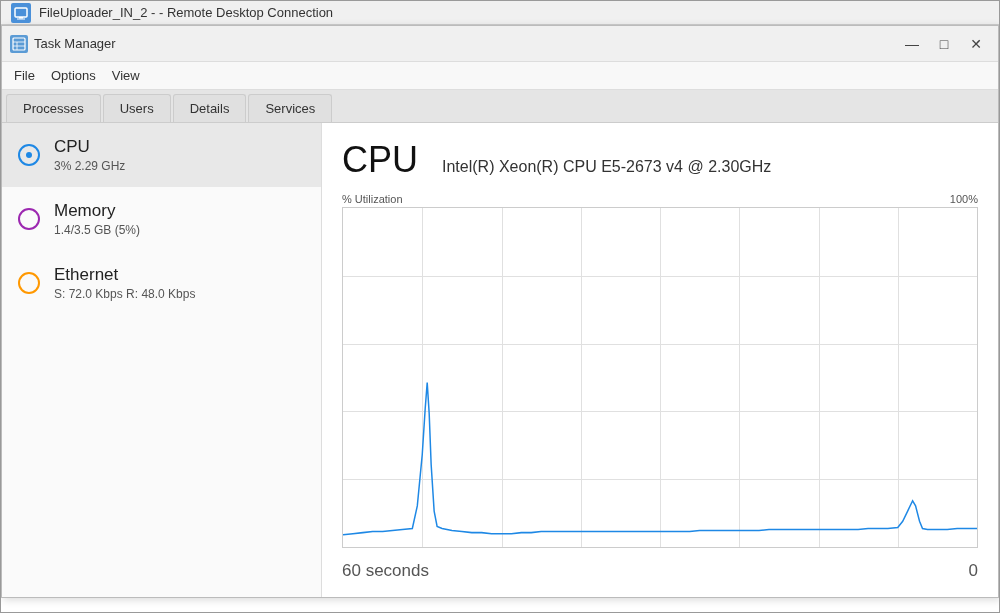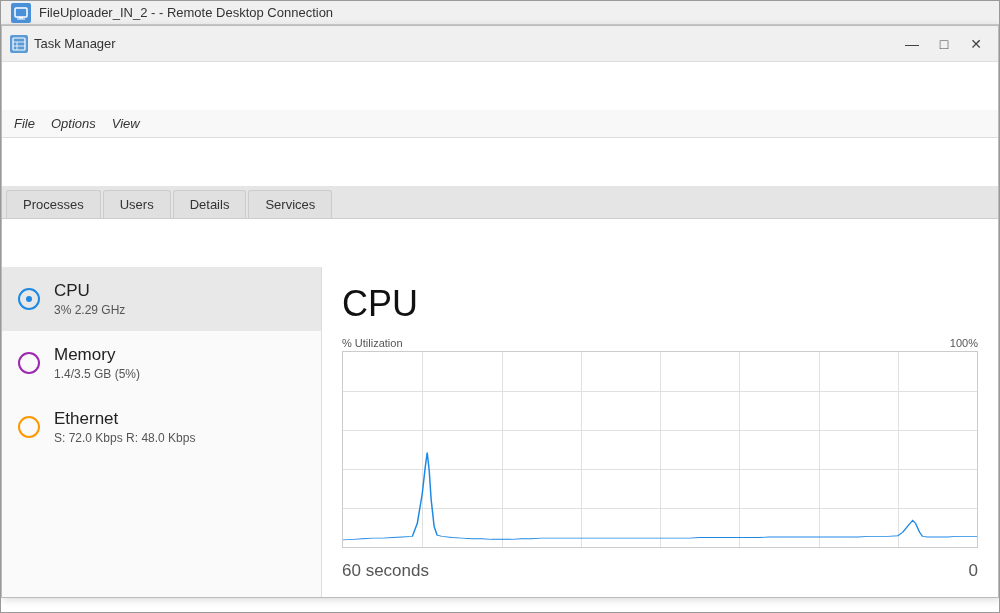--- a/index.html
+++ b/index.html
@@ -41,21 +41,20 @@
 
     
     #task-manager {
       background: #fff;
       border: 1px solid #bbb;
       box-shadow: 2px 2px 8px rgba(0,0,0,0.15);
       margin: 0;
       height: 573px;
       display: flex;
       flex-direction: column;
-      gap: 48px;
     }
 
     
     #tm-titlebar {
       background: #f0f0f0;
       height: 36px;
       display: flex;
       align-items: center;
       padding: 0 8px;
       border-bottom: 1px solid #ddd;
@@ -103,21 +102,20 @@
       padding: 0 4px;
       border-bottom: 1px solid #ddd;
       background: #f8f8f8;
     }
     .menu-item {
       padding: 3px 8px;
       font-size: 13px;
       cursor: pointer;
       color: #333;
       border-radius: 2px;
-      font-style: italic;
     }
 
     
     #tabs {
       display: flex;
       border-bottom: 1px solid #ccc;
       background: #e5e5e5;
       padding: 4px 4px 0;
     }
     .tab {
@@ -338,20 +336,21 @@
           <span class="sidebar-item-name">Ethernet</span>
           <span class="sidebar-item-detail">S: 72.0 Kbps  R: 48.0 Kbps</span>
         </div>
       </div>
 
     </div>
 
     <div id="main-panel">
       <div id="cpu-header">
         <span id="cpu-label">CPU</span>
+        <span id="cpu-model">Intel(R) Xeon(R) CPU E5-2673 v4 @ 2.30GHz</span>
       </div>
 
       <div id="chart-container">
         <div id="chart-labels-top">
           <span>% Utilization</span>
           <span>100%</span>
         </div>
 
         <div id="chart-area">
 

